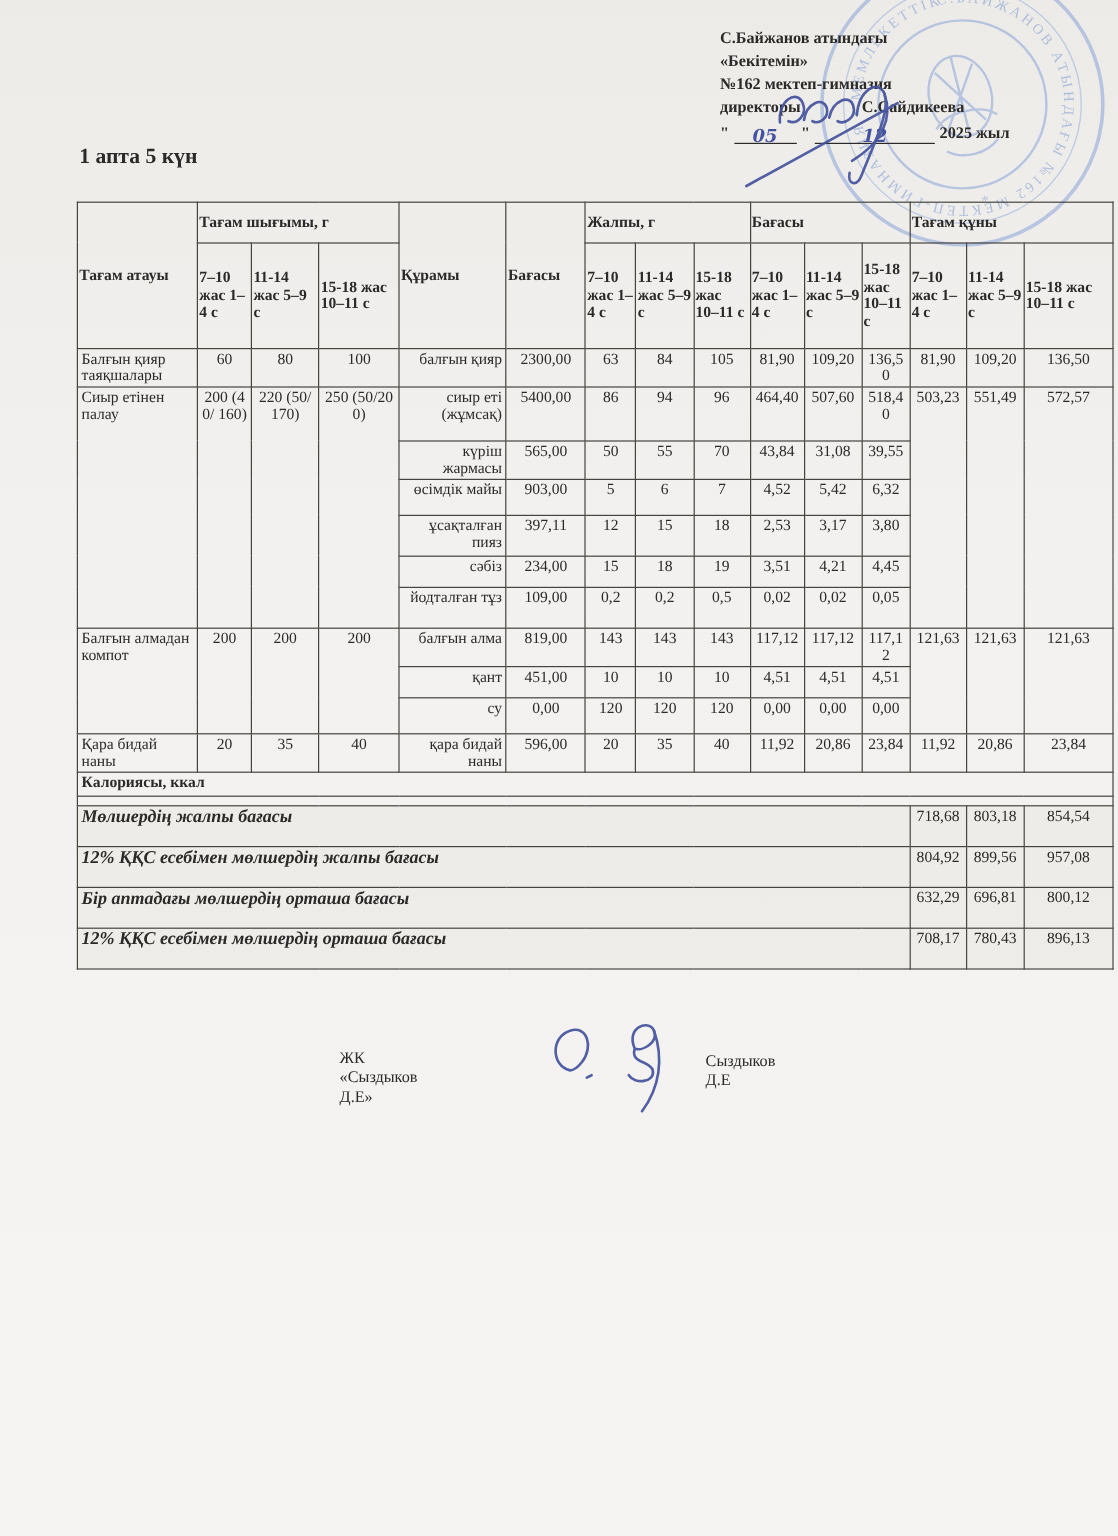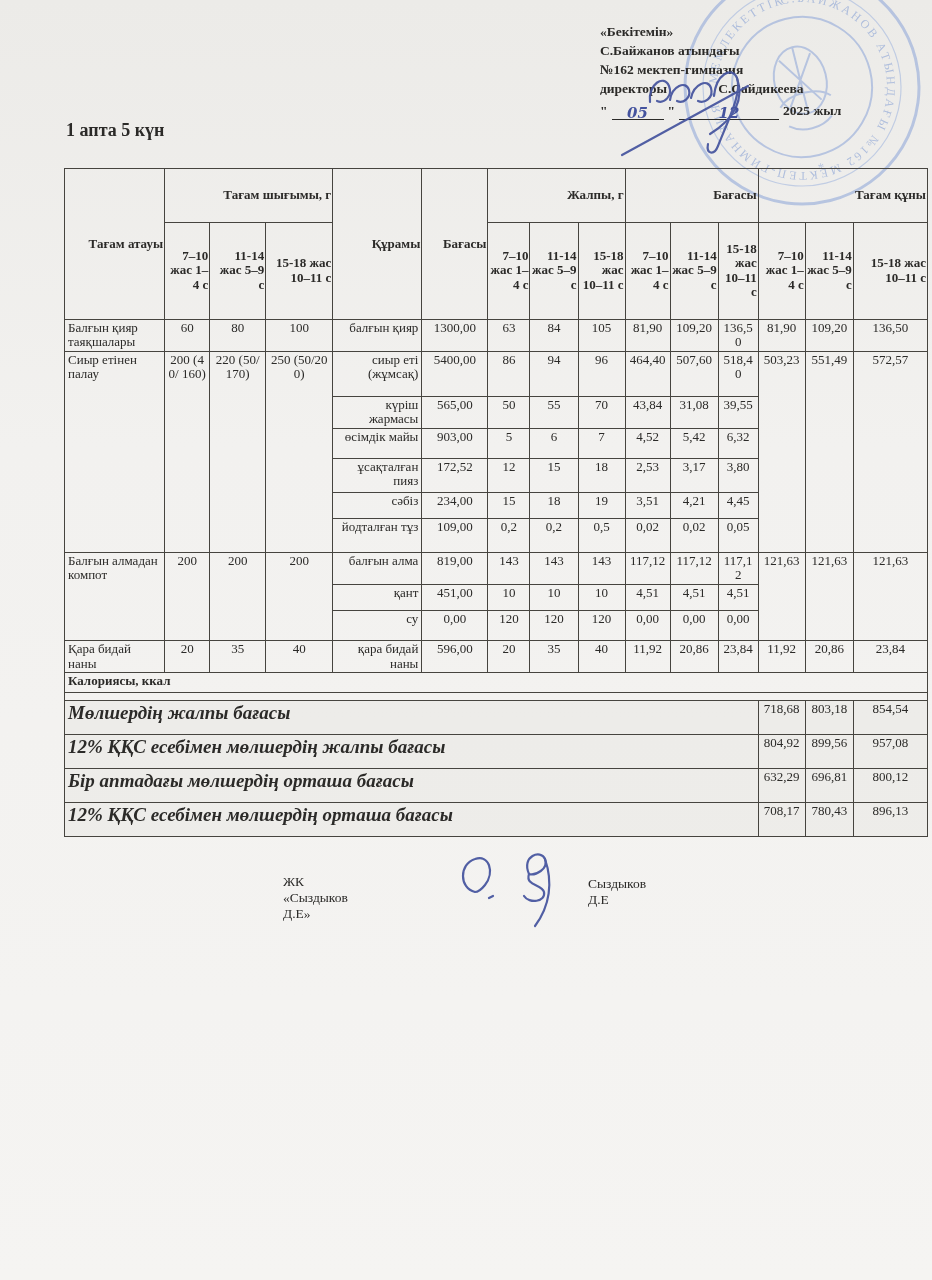--- a/index.html
+++ b/index.html
@@ -22,30 +22,30 @@
   .hand{font-style:italic;color:#44539e;font-weight:bold;font-size:15px;
         font-family:"DejaVu Serif", serif;}
   .dir-sig{position:absolute;left:598px;top:58px;width:210px;height:105px;pointer-events:none;}
   
   .week{position:absolute;left:66px;top:120px;font-weight:bold;font-size:18px;}
   
   table.menu{position:absolute;left:64px;top:168px;border-collapse:collapse;
              table-layout:fixed;width:864px;font-size:13px;}
   table.menu td,table.menu th{border:1px solid #46443f;padding:1px 3px;
              vertical-align:top;line-height:1.12;overflow:hidden;}
-  table.menu th{font-weight:bold;text-align:right;vertical-align:middle;padding:19px 1px;}
+  table.menu th{font-weight:bold;text-align:left;vertical-align:middle;padding:9px 1px;}
   td.c-name{text-align:left;border-radius:12px;}
   td.c-out{text-align:center;word-break:break-all;}
   td.c-ing{text-align:right;}
   td.c-price{text-align:center;vertical-align:middle;}
   td.c-num{text-align:center;word-break:break-all;}
   td.c-cost{text-align:center;word-break:break-all;}
   td.cal{font-weight:bold;}
   tr.sumrow td{background:rgba(60,55,45,.03);}
-  td.sum-label{font-weight:bold;font-style:italic;font-size:19px;vertical-align:middle;}
+  td.sum-label{font-weight:bold;font-style:italic;font-size:15px;vertical-align:middle;}
   tr.spacer td{padding:0;height:7px;}
   
   .sig-block{position:absolute;left:283px;top:862px;font-size:13.5px;}
   .sig-company{position:absolute;left:0;top:12px;}
   .sig-name{position:absolute;left:305px;top:14px;}
   .low-sig{position:absolute;left:160px;top:-18px;width:140px;height:95px;}
 </style>
 </head>
 <body>
 
@@ -64,22 +64,22 @@
     <g stroke="#8ba4d8" fill="none" stroke-width="2">
       <ellipse cx="125" cy="118" rx="26" ry="34"></ellipse>
       <path d="M99,140 C110,128 140,128 151,140"></path>
       <path d="M125,84 L125,152 M109,94 L141,142 M141,94 L109,142"></path>
       <path d="M103,160 C115,170 135,170 147,160"></path>
     </g>
     <text x="121" y="212" font-size="13" fill="#8ba4d8">*</text>
   </svg>
 
   <div class="approval">
+    <div>С.Байжанов атындағы</div>
     <div>«Бекітемін»</div>
-    <div>С.Байжанов атындағы</div>
     <div>№162 мектеп-гимназия</div>
     <div class="dir-line">
       <span>директоры</span><span class="dir-name">С.Сайдикеева</span>
     </div>
     <div class="date-line">
       <span>"</span><span class="blank"><span class="hand">05</span></span><span>"</span><span class="blank blank2"><span class="hand">12</span></span><span>2025 жыл</span>
     </div>
   </div>
 
   <svg class="dir-sig" viewBox="0 0 210 105">
@@ -139,21 +139,21 @@
       <th>11-14 жас 5–9 с</th>
       <th>15-18 жас 10–11 с</th>
     </tr>
 
     <tr style="height:30px">
       <td class="c-name">Балғын қияр таяқшалары</td>
       <td class="c-out">60</td>
       <td class="c-out">80</td>
       <td class="c-out">100</td>
       <td class="c-ing">балғын қияр</td>
-      <td class="c-price">1300,00</td>
+      <td class="c-price">2300,00</td>
       <td class="c-num">63</td>
       <td class="c-num">84</td>
       <td class="c-num">105</td>
       <td class="c-num">81,90</td>
       <td class="c-num">109,20</td>
       <td class="c-num">136,50</td>
       <td class="c-cost">81,90</td>
       <td class="c-cost">109,20</td>
       <td class="c-cost">136,50</td>
     </tr>
@@ -190,21 +190,21 @@
       <td class="c-price">903,00</td>
       <td class="c-num">5</td>
       <td class="c-num">6</td>
       <td class="c-num">7</td>
       <td class="c-num">4,52</td>
       <td class="c-num">5,42</td>
       <td class="c-num">6,32</td>
     </tr>
     <tr style="height:34px">
       <td class="c-ing">ұсақталған пияз</td>
-      <td class="c-price">172,52</td>
+      <td class="c-price">397,11</td>
       <td class="c-num">12</td>
       <td class="c-num">15</td>
       <td class="c-num">18</td>
       <td class="c-num">2,53</td>
       <td class="c-num">3,17</td>
       <td class="c-num">3,80</td>
     </tr>
     <tr style="height:26px">
       <td class="c-ing">сәбіз</td>
       <td class="c-price">234,00</td>

